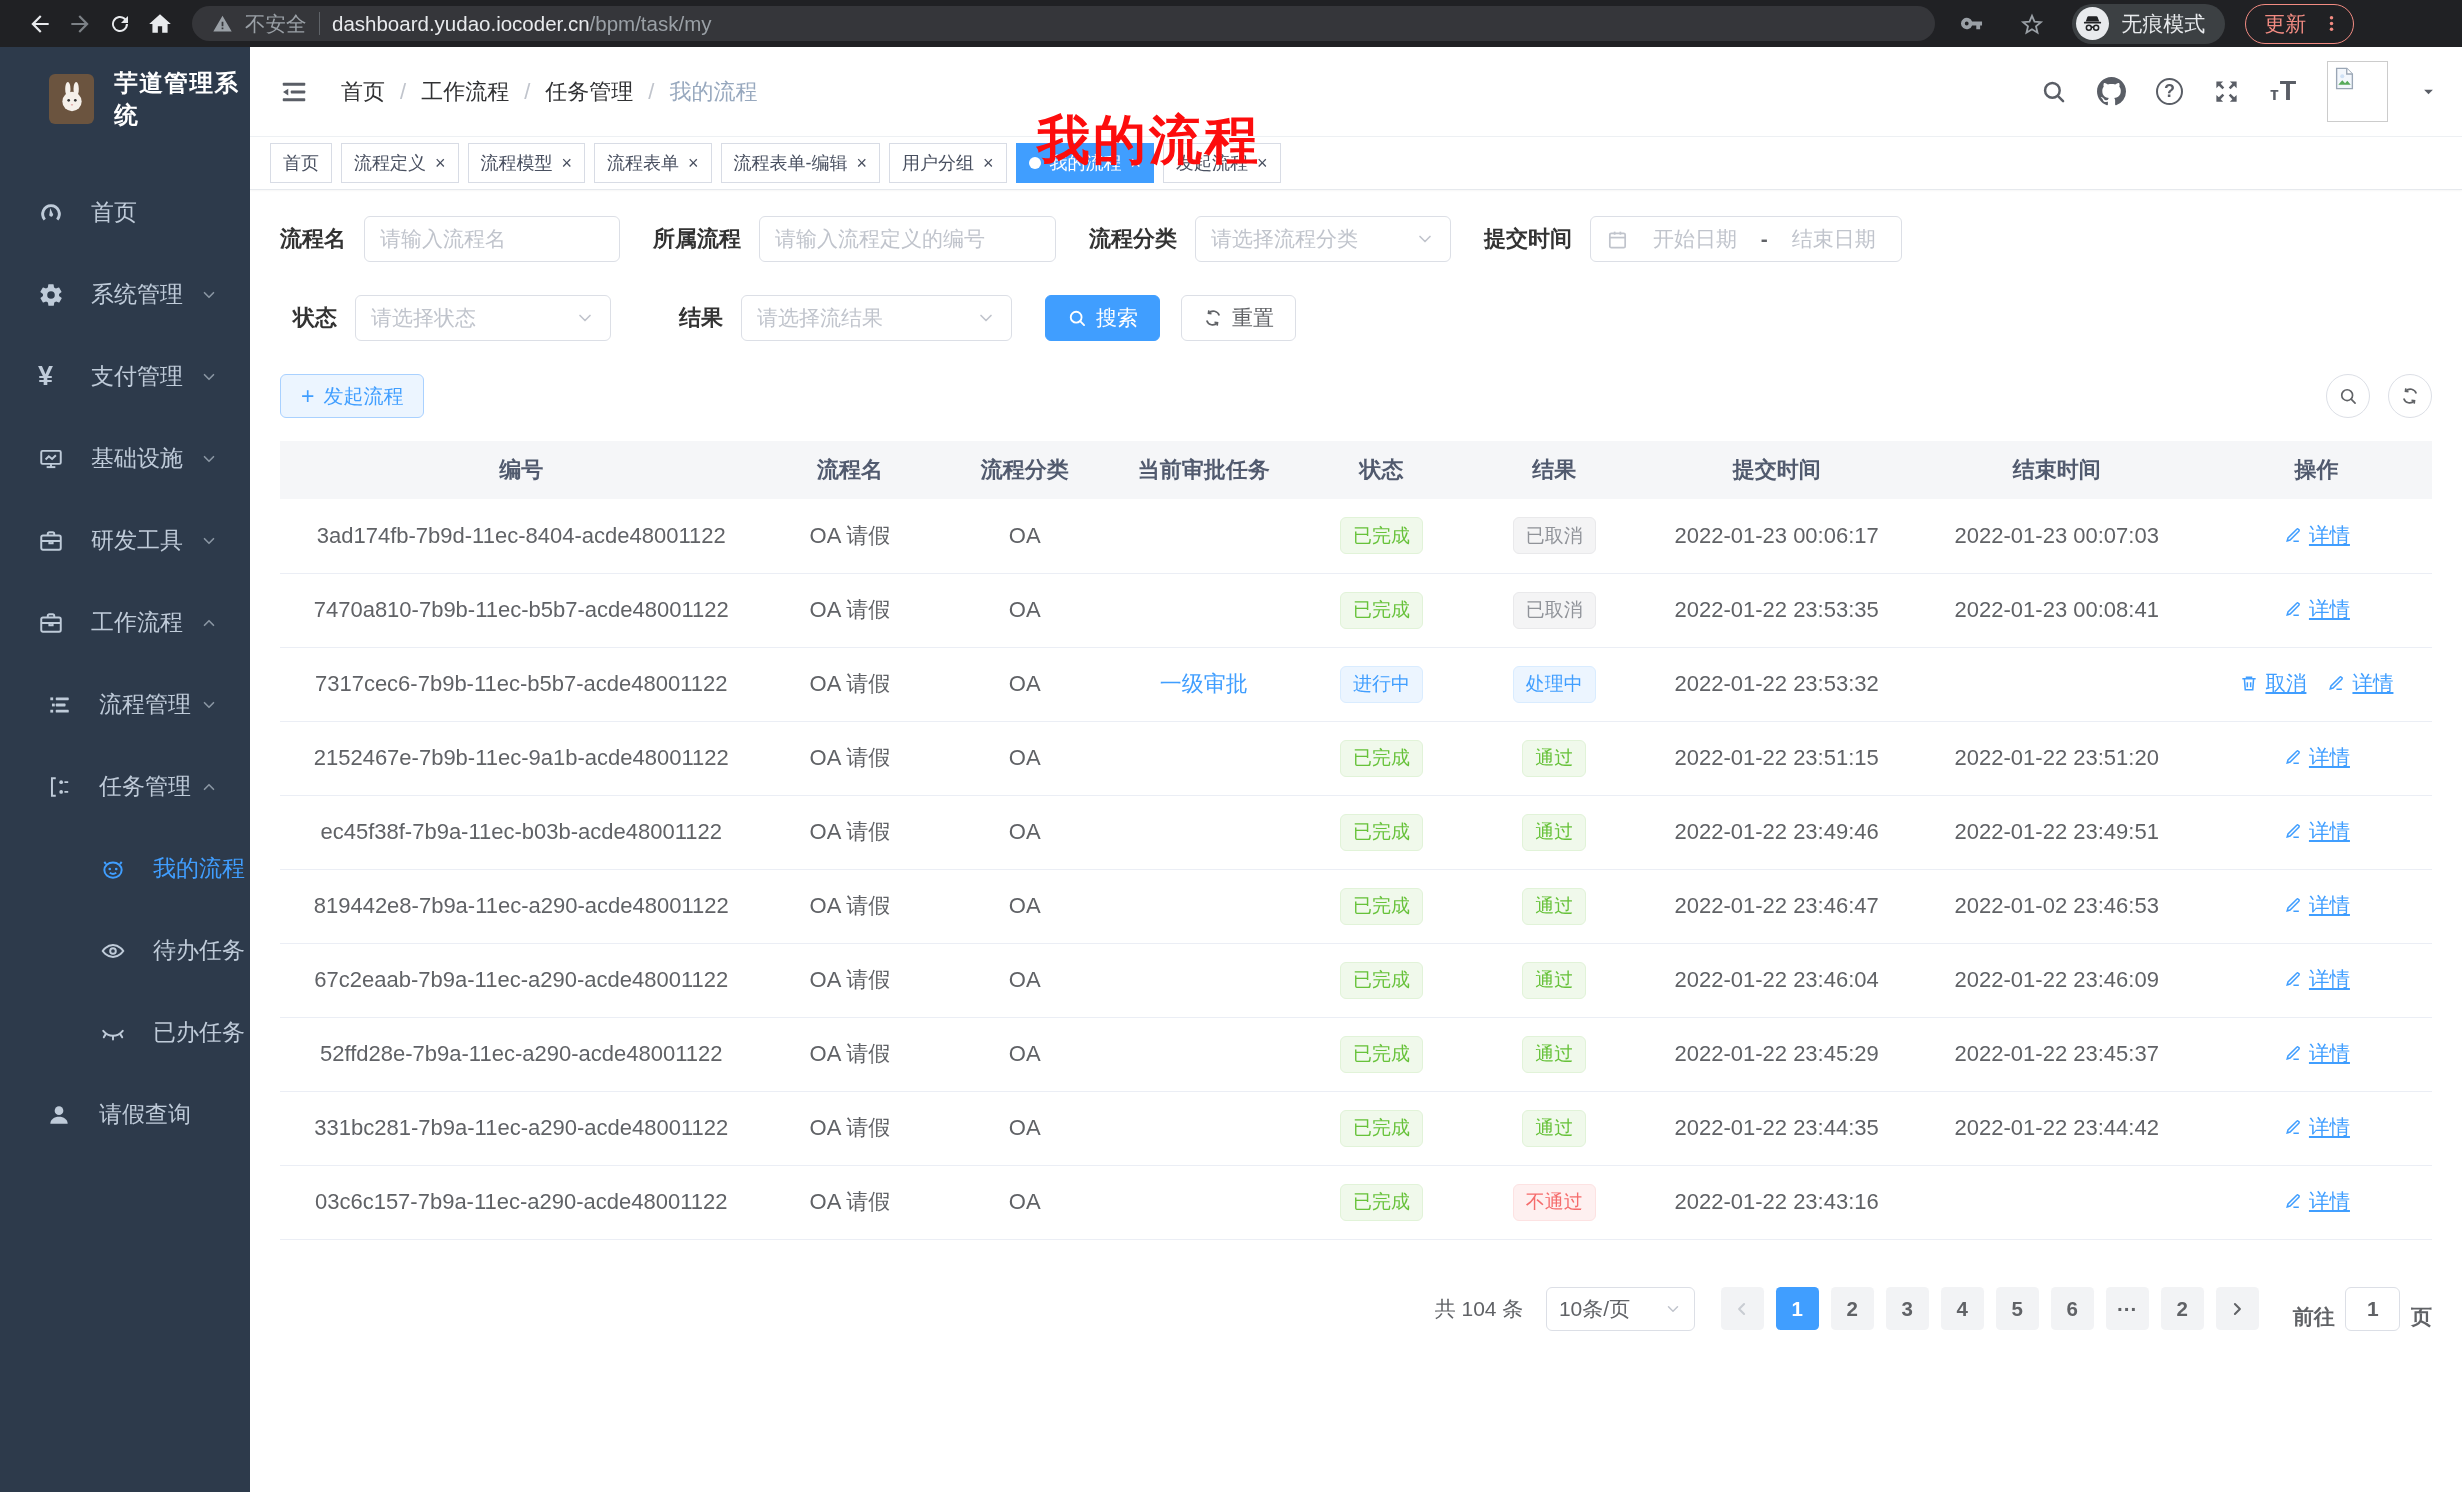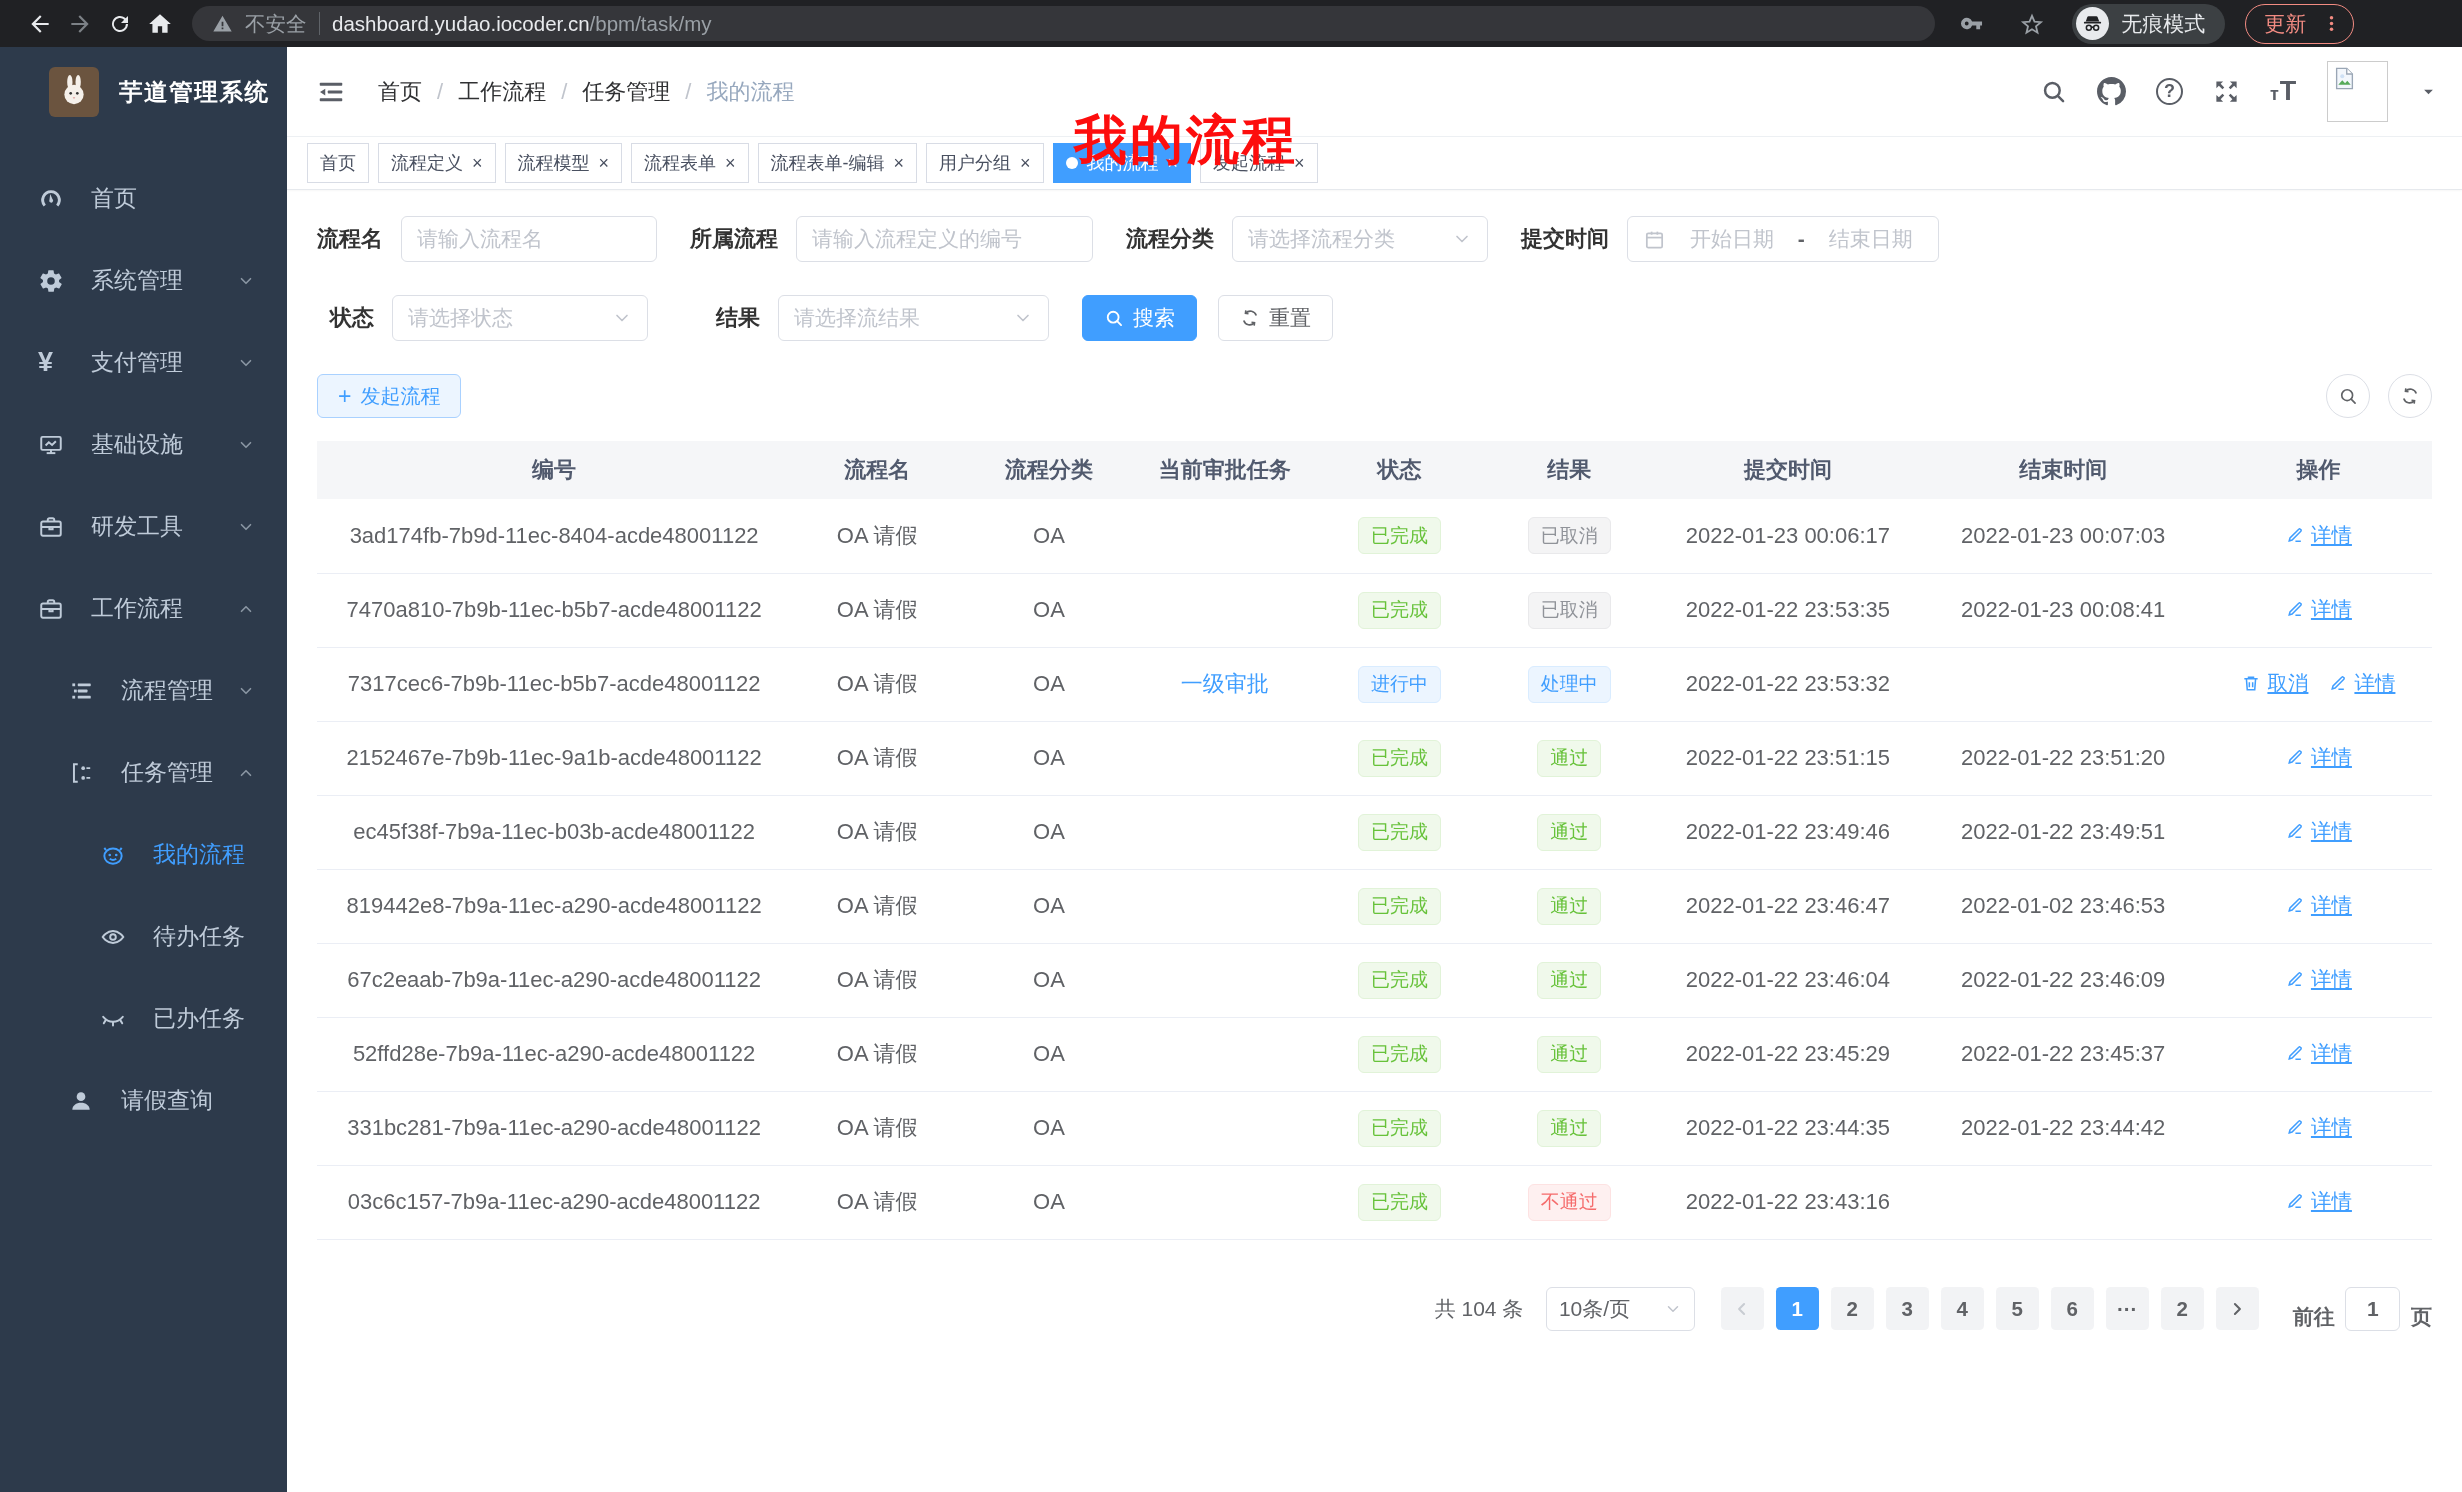--- a/index.html
+++ b/index.html
@@ -18,29 +18,29 @@
   .chrome-right { display:flex; align-items:center; gap:20px;text-align:center; }
   .incog { height:40px; border-radius:20px; background:#3c4043; display:flex; align-items:center;
     gap:12px; padding:0 20px 0 4.6px; color:#e8eaed; font-size:21px; }
   .incog-circle { width:33px; height:33px; border-radius:50%; background:#e8eaed;
     display:flex; align-items:center; justify-content:center; }
   .update-pill { height:40px; border:1.5px solid #f28b82; border-radius:20px; color:#f28b82;
     display:flex; align-items:center; gap:15px; padding:0 10.7px 0 18px; font-size:21px; }
 
   
   .app { display:flex; height:1446px; }
-  .sidebar { width:287px; flex:none; background:#2d3a4b; color:#bfcbd9; }
+  .sidebar { width:250px; flex:none; background:#2d3a4b; color:#bfcbd9; }
   .logo-row { display:flex; align-items:center; gap:20px; padding:20px 0 7.6px 49px; }
   .logo-img { width:50px; height:50px; border-radius:6px; background:#6b543f;
     display:flex; align-items:center; justify-content:center; overflow:hidden; }
   .logo-title { color:#fff; font-size:23.6px; font-weight:700; letter-spacing:1.5px; }
   .menu { margin-top:33px; }
   .menu-item { height:82px; display:flex; align-items:center; font-size:23px; cursor:pointer;
     position:relative; padding-left:38px; color:#bfcbd9; }
-  .menu-item.level-2 { padding-left:68px; }
+  .menu-item.level-2 { padding-left:46px; }
   .menu-item.level-3 { padding-left:100px; }
   .menu-item.active { color:#409eff; }
   .mi-icon { width:30px; margin-right:23px; display:flex; align-items:center; }
   .chevron { position:absolute; right:32px; color:#8a96a3; display:flex; }
   .chevron.up svg { transform:rotate(180deg); }
 
   
   .main { flex:1; display:flex; flex-direction:column; background:#fff; position:relative; overflow:hidden; }
   .navbar { height:90px; flex:none; display:flex; align-items:center; padding:0 23px 0 29px;
     border-bottom:0.8px solid #edf0f3; box-shadow:0 0.8px 3px rgba(0,21,41,.08); background:#fff; }

